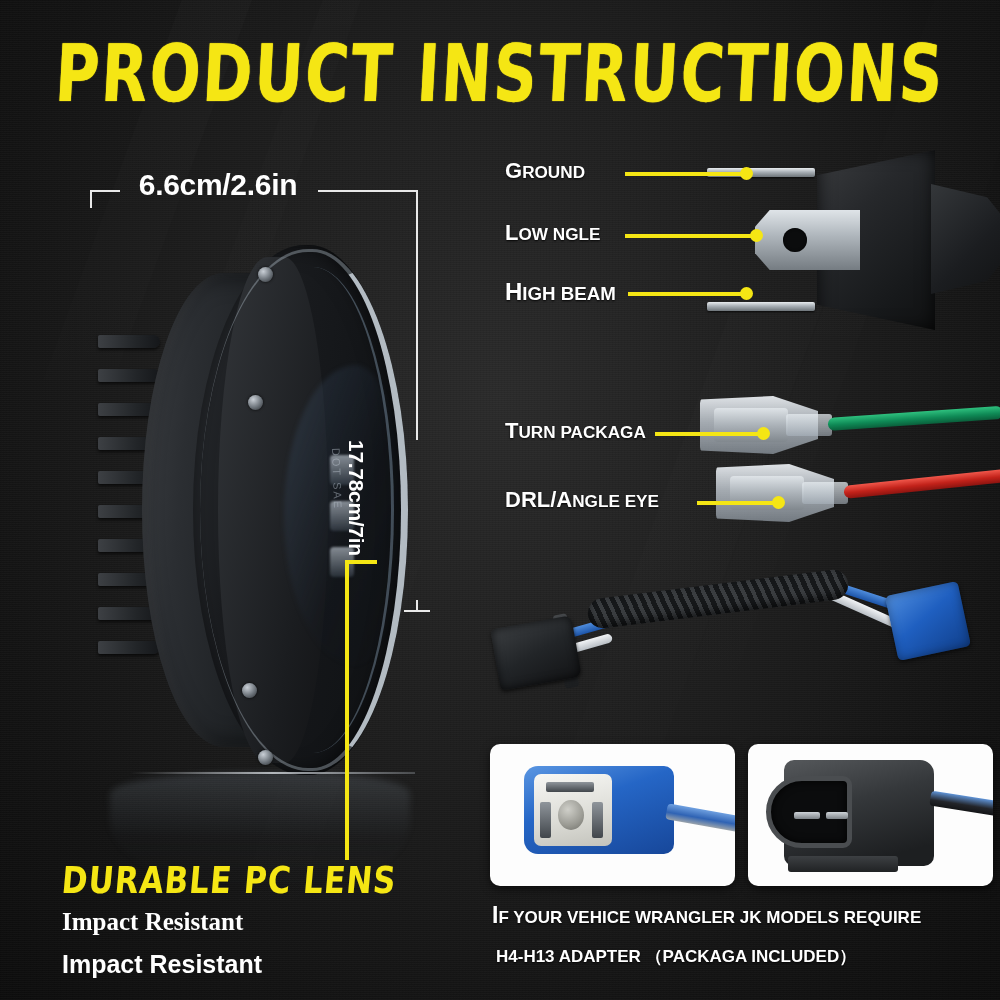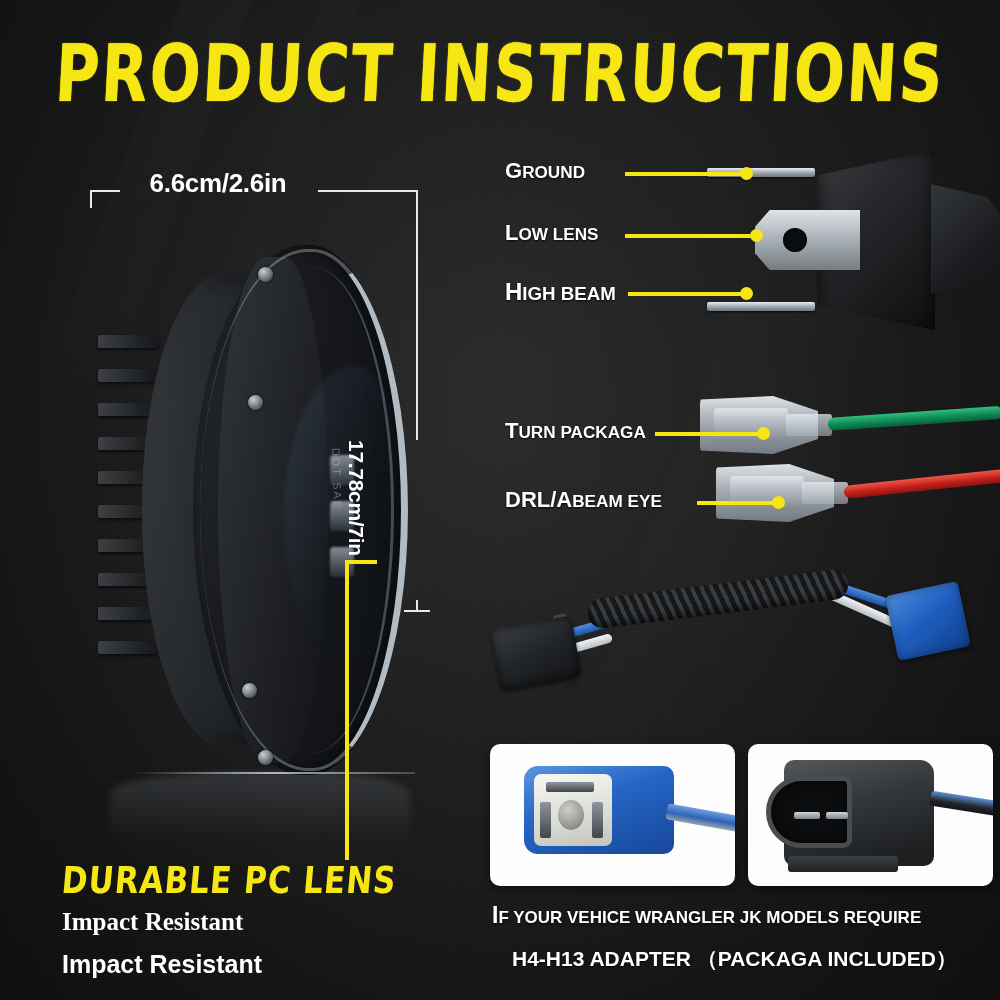--- a/index.html
+++ b/index.html
@@ -45,21 +45,21 @@
     transform:scaleY(1.32) skewX(-4deg);
     transform-origin:50% 50%;
     z-index:6;
     text-shadow:0 0 1px #F5E614;
   }
 
   
   .dimline { position:absolute; background:#e9e9e9; z-index:5; }
   #dim-w-label {
     position:absolute; left:120px; top:168px; width:196px;
-    text-align:center; color:#fff; font-size:26px; font-weight:bold;
+    text-align:center; color:#fff; font-size:30px; font-weight:bold;
     letter-spacing:-.3px; z-index:6;
   }
   #dim-h-label {
     position:absolute; left:368px; top:440px;
     color:#fff; font-size:21px; font-weight:bold; letter-spacing:-.3px;
     transform:rotate(90deg); transform-origin:0 0; z-index:6;
     white-space:nowrap;
   }
 
   
@@ -390,21 +390,21 @@
     <div class="blade-thin" style="left:-88px; top:162px;"></div>
   </div>
 
   <div class="label" style="left:505px; top:158px; font-size:22px;">
     <span>G</span><span class="sc">ROUND</span>
   </div>
   <div class="callout-line" style="left:625px; top:172px; width:118px; height:4px;"></div>
   <div class="callout-dot" style="left:740px; top:167px;"></div>
 
   <div class="label" style="left:505px; top:220px; font-size:22px;">
-    <span>L</span><span class="sc">OW LENS</span>
+    <span>L</span><span class="sc">OW NGLE</span>
   </div>
   <div class="callout-line" style="left:625px; top:234px; width:130px; height:4px;"></div>
   <div class="callout-dot" style="left:750px; top:229px;"></div>
 
   <div class="label" style="left:505px; top:278px; font-size:24px;">
     <span>H</span><span class="sc">IGH BEAM</span>
   </div>
   <div class="callout-line" style="left:628px; top:292px; width:115px; height:4px;"></div>
   <div class="callout-dot" style="left:740px; top:287px;"></div>
 
@@ -420,21 +420,21 @@
   <div class="callout-line" style="left:655px; top:432px; width:105px; height:4px;"></div>
   <div class="callout-dot" style="left:757px; top:427px;"></div>
 
   <div class="term" style="left:716px; top:464px; width:300px; height:62px;">
     <div class="term-housing"></div>
     <div class="term-metal"></div>
     <div class="term-sleeve"></div>
     <div class="wire wire-red" style="left:128px; top:22px; width:165px; transform:rotate(-6deg); transform-origin:0 50%;"></div>
   </div>
   <div class="label" style="left:505px; top:487px; font-size:22px;">
-    <span>DRL/A</span><span class="sc">BEAM EYE</span>
+    <span>DRL/A</span><span class="sc">NGLE EYE</span>
   </div>
   <div class="callout-line" style="left:697px; top:501px; width:78px; height:4px;"></div>
   <div class="callout-dot" style="left:772px; top:496px;"></div>
 
   <div id="harness">
     <div class="h-wire h-blue" style="left:66px; top:54px; width:52px; transform:rotate(-16deg);"></div>
     <div class="h-wire h-white" style="left:66px; top:70px; width:52px; transform:rotate(-16deg);"></div>
     <div class="h-wire h-blue" style="left:332px; top:22px; width:80px; transform:rotate(18deg);"></div>
     <div class="h-wire h-white" style="left:330px; top:36px; width:82px; transform:rotate(24deg);"></div>
     <div class="sleeve-corr"></div>
@@ -466,18 +466,18 @@
     </div>
   </div>
 
   <div id="lens-title">DURABLE PC LENS</div>
   <div class="lens-feat" style="top:908px;font-family:Liberation Serif, serif;">Impact Resistant</div>
   <div class="lens-feat" style="top:950px;">Impact Resistant</div>
 
   <div class="caption" style="left:492px; top:902px; font-size:19px;">
     <span style="font-size:23px;">I</span><span style="font-size:17px;">F YOUR VEHICE WRANGLER JK MODELS REQUIRE</span>
   </div>
-  <div class="caption" style="left:512px; top:945px; font-size:21px;">
+  <div class="caption" style="left:496px; top:945px; font-size:17px;">
     <span>H4-H13 ADAPTER （PACKAGA INCLUDED）</span>
   </div>
 
   <div id="grain"></div>
 </div>
 
 </body></html>

